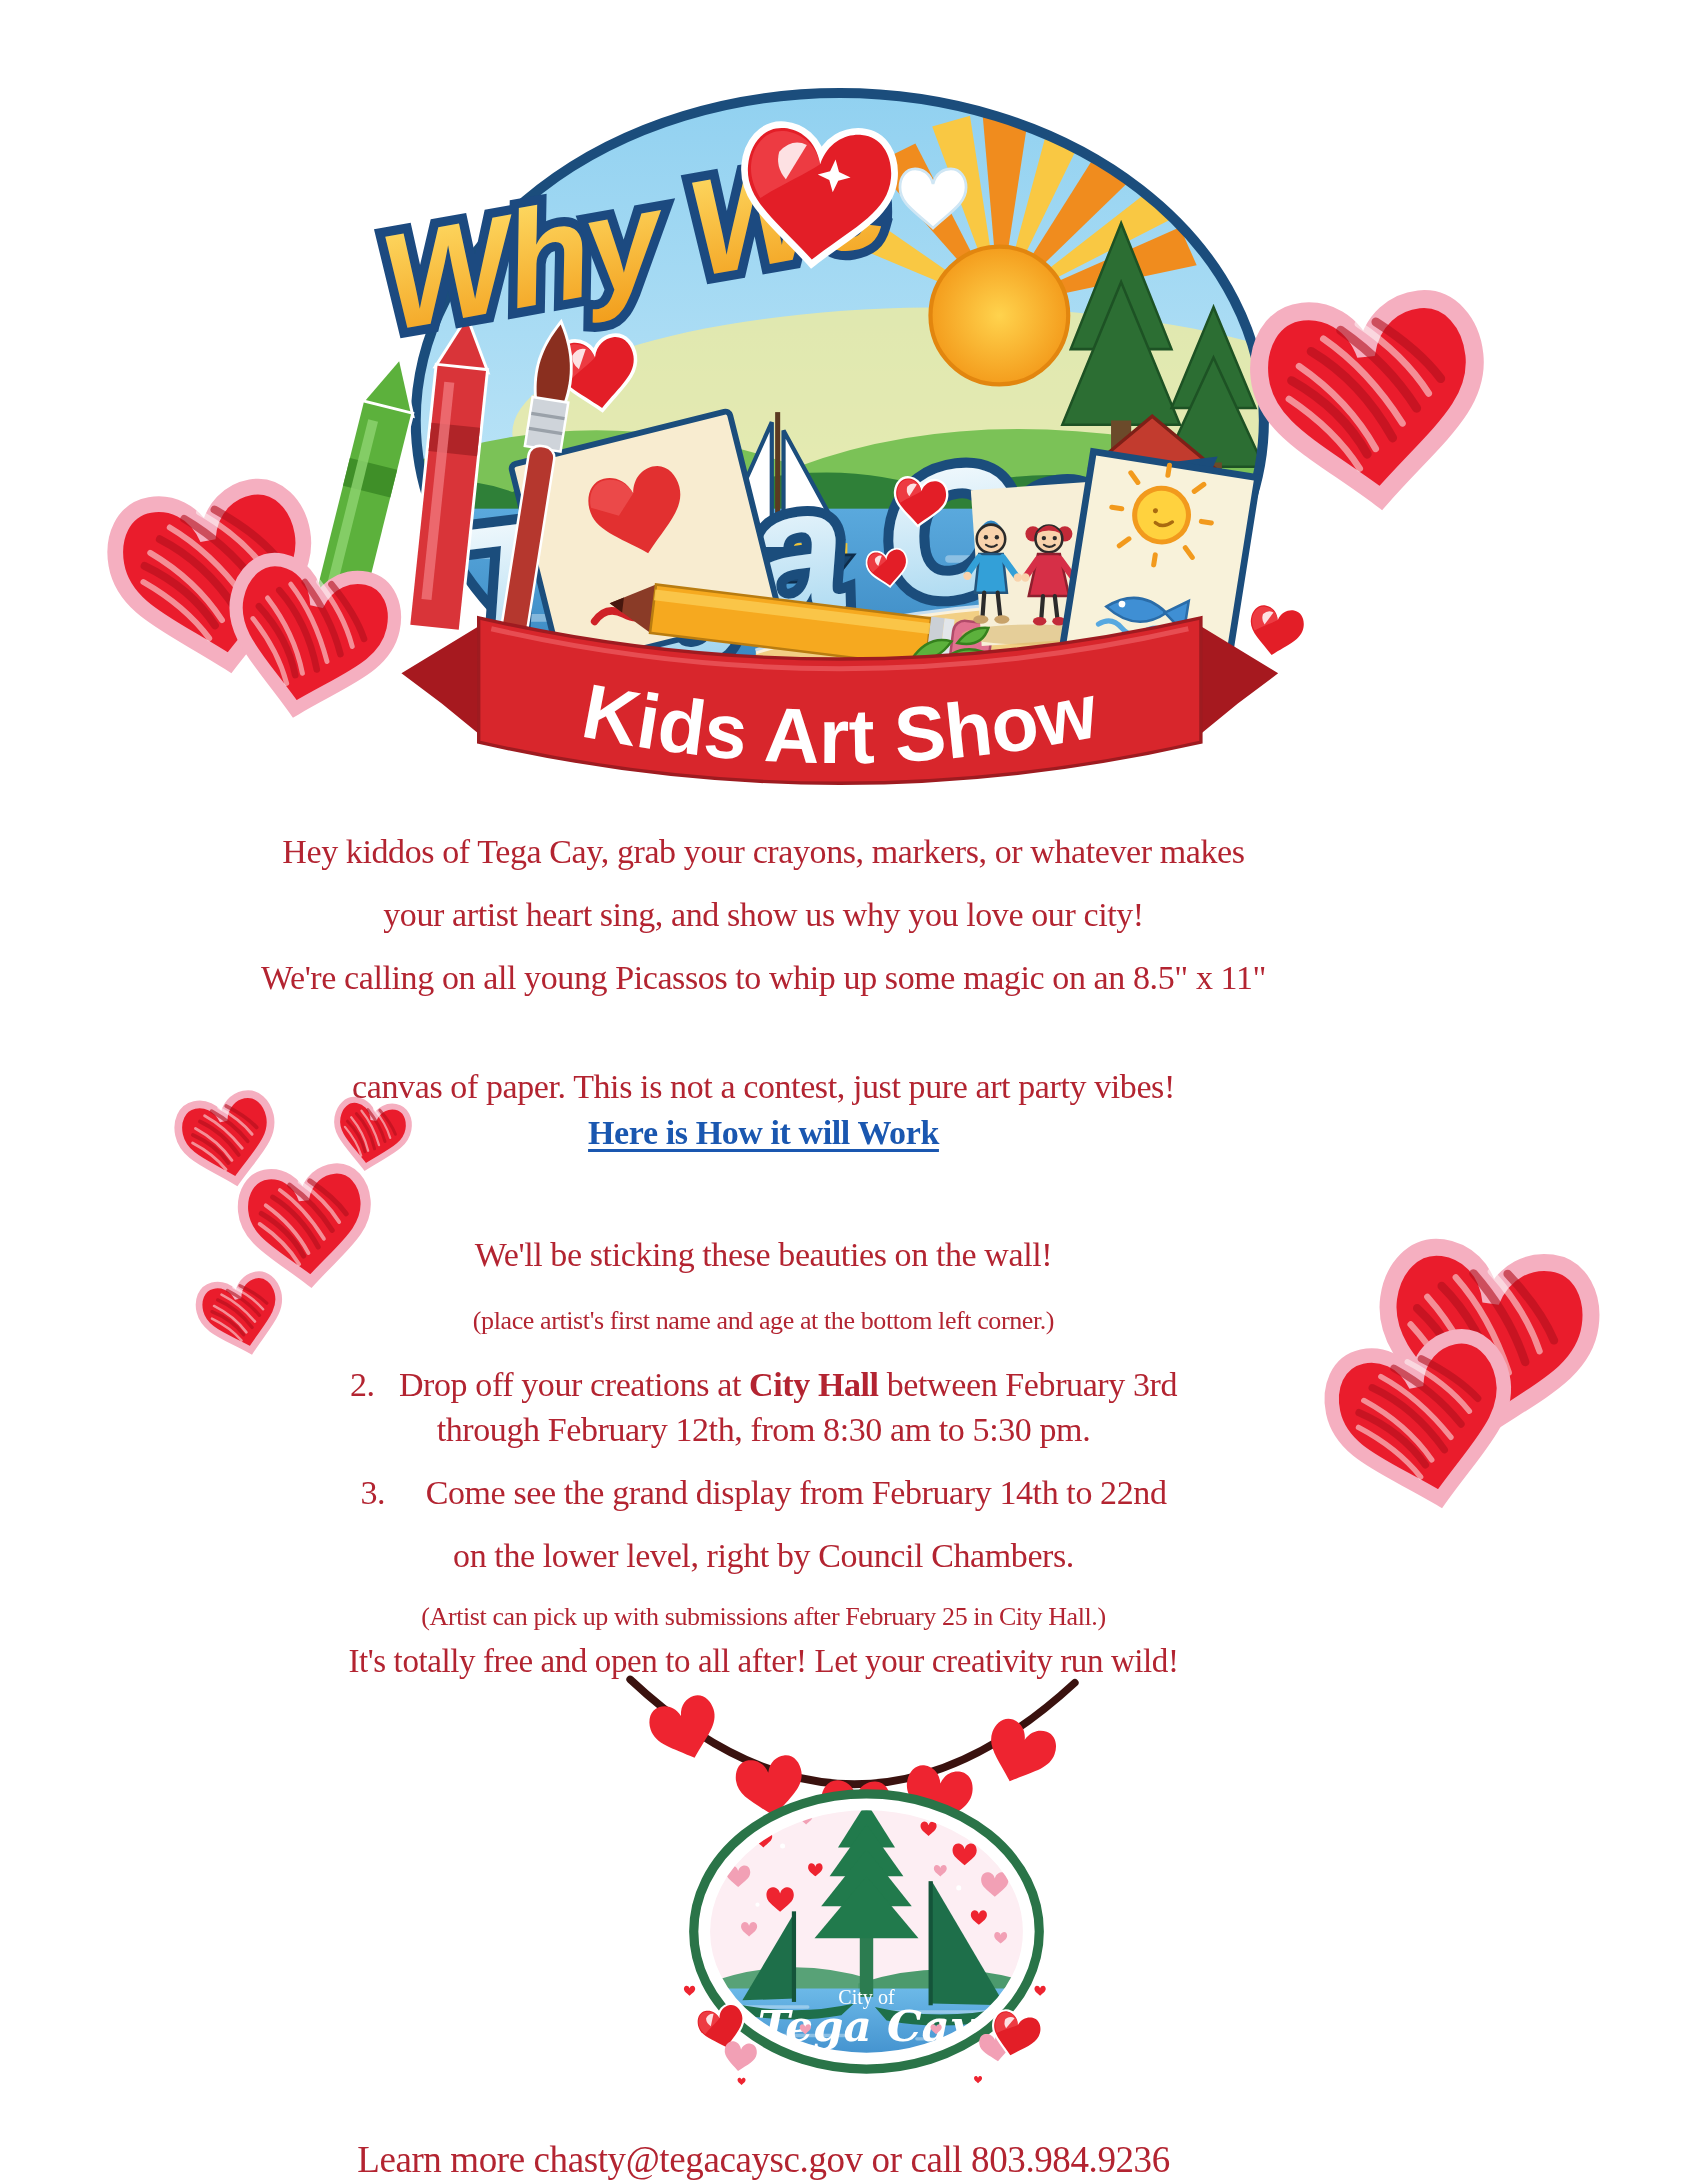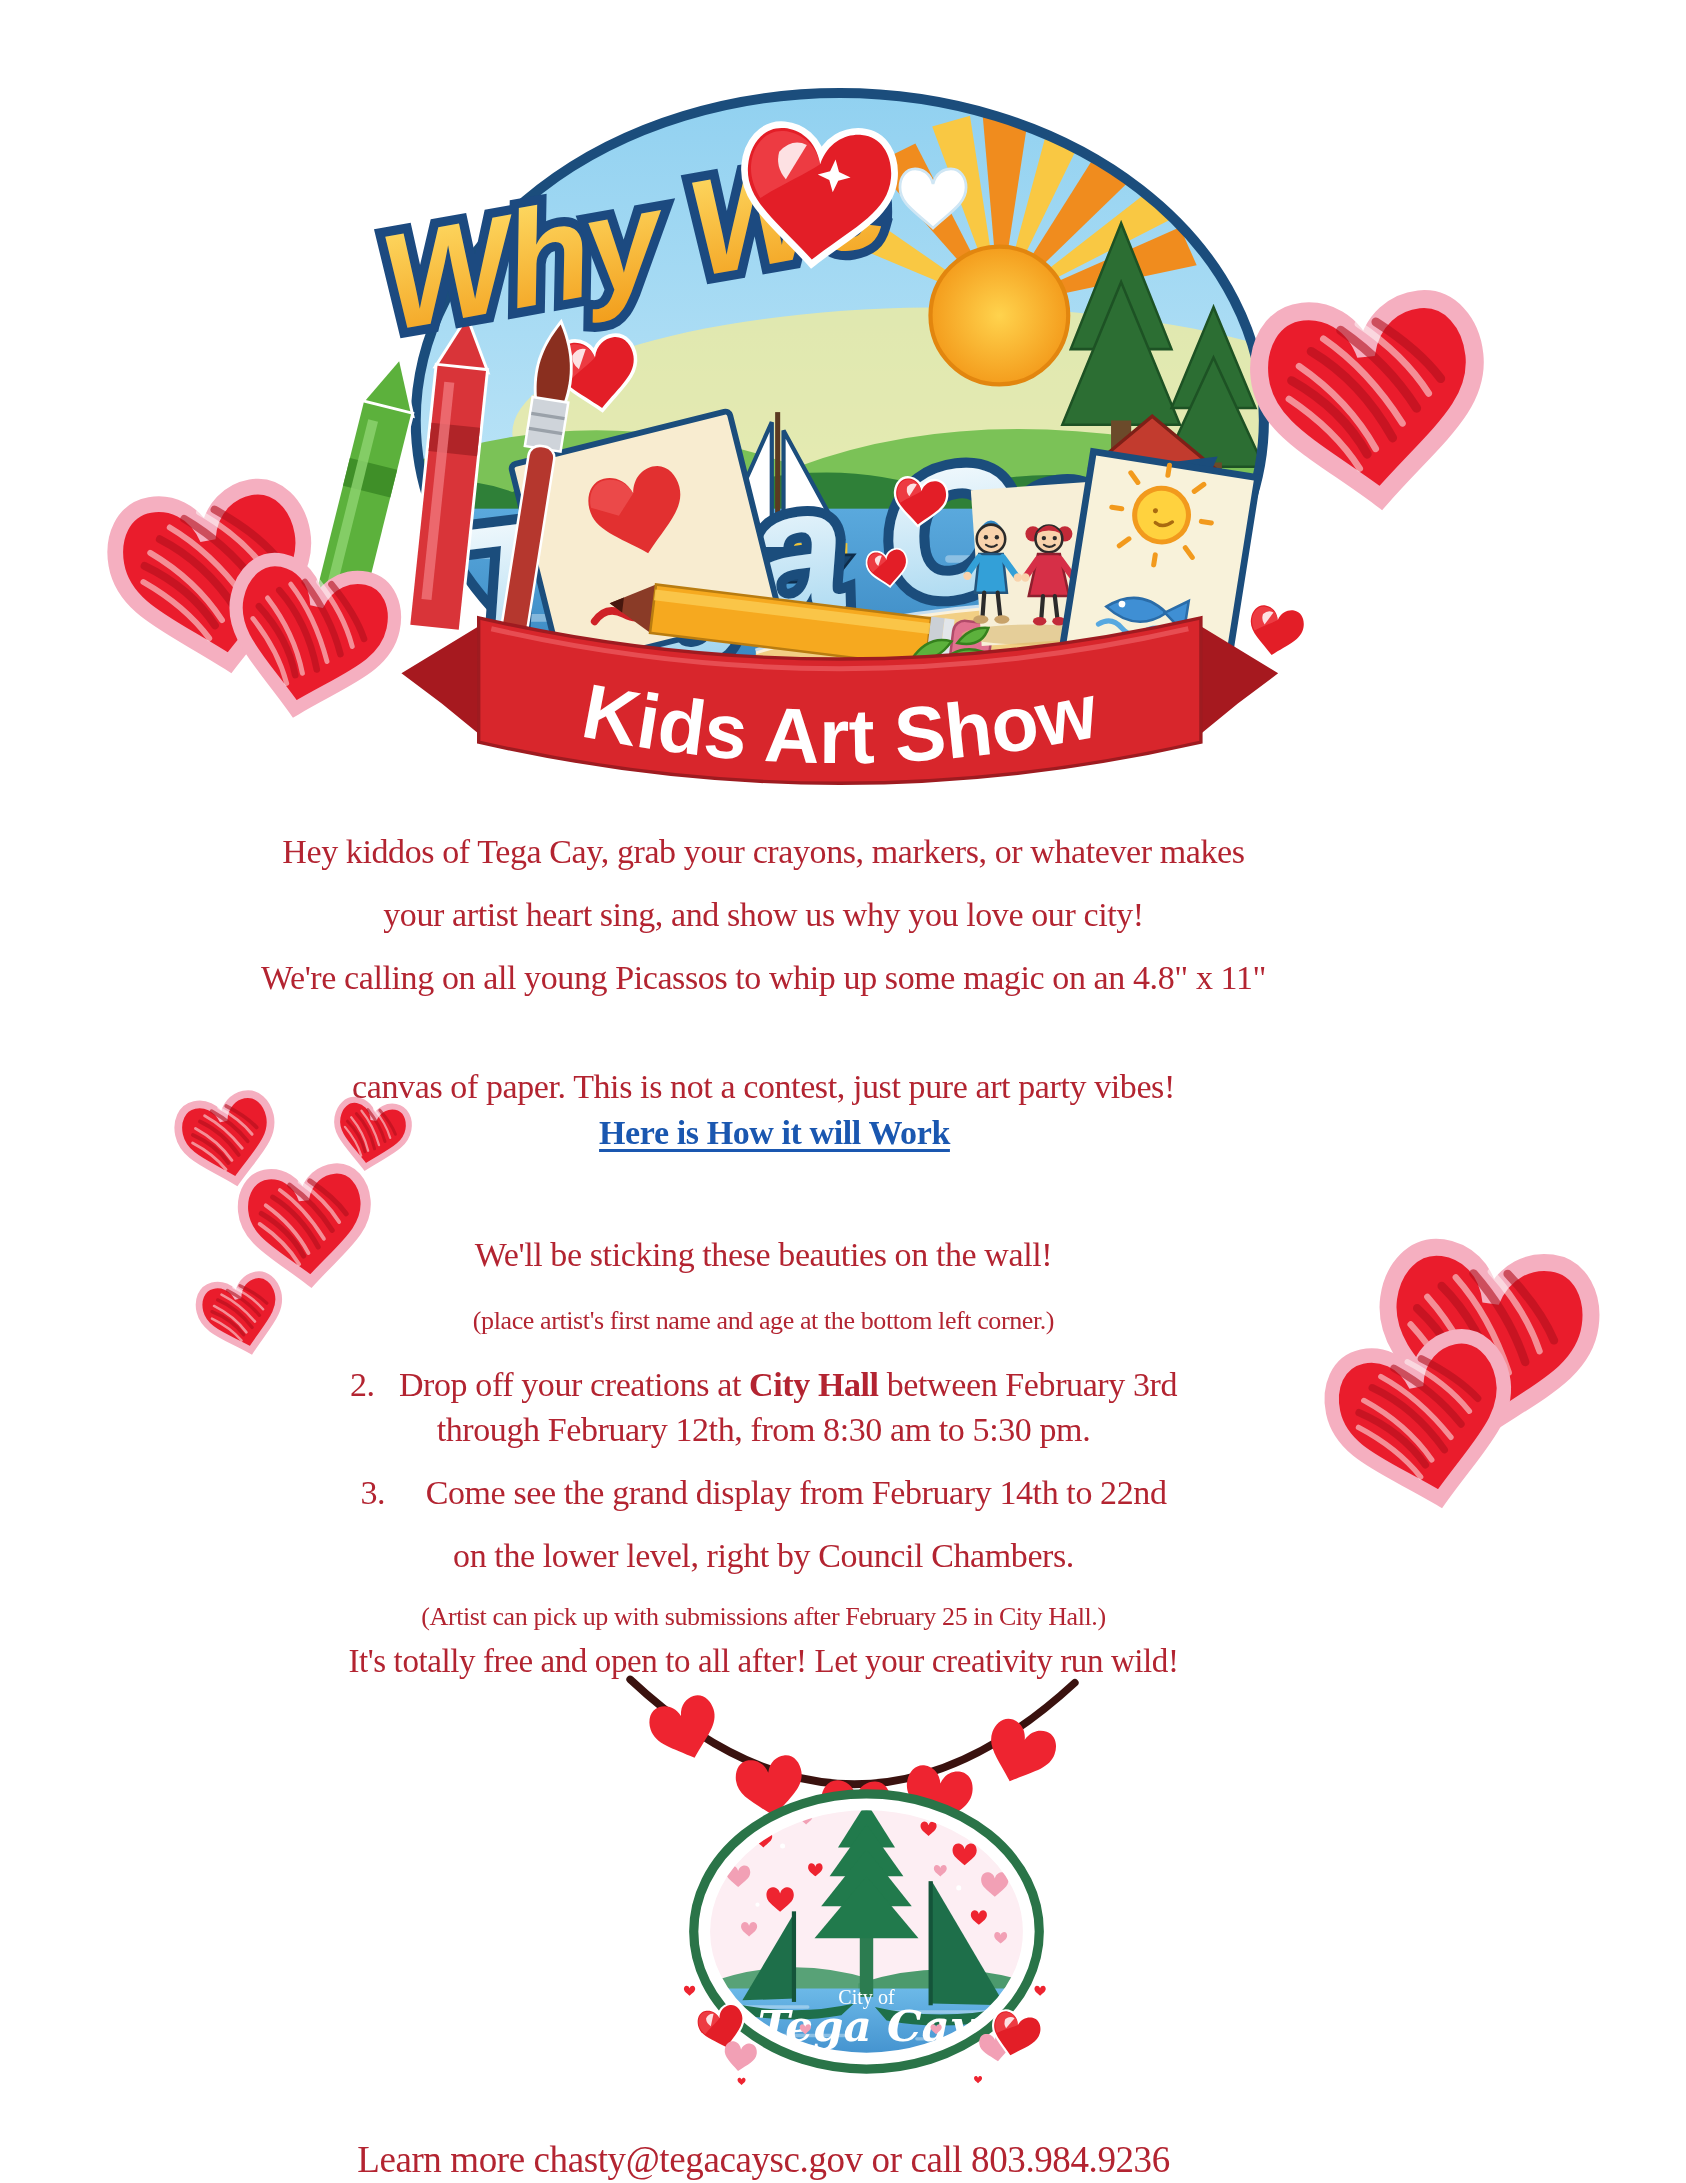--- a/index.html
+++ b/index.html
@@ -4,21 +4,21 @@
 <style>
   html,body{margin:0;padding:0;background:#ffffff;}
   .page{position:relative;width:1687px;height:2183px;background:#ffffff;overflow:hidden;
         font-family:"Liberation Serif",serif;}
   .abs{position:absolute;}
   .line{position:absolute;left:0;width:1527px;text-align:center;color:#b32431;
         font-size:34px;line-height:44px;white-space:pre-wrap;letter-spacing:-0.4px;}
   .line b{font-weight:bold;}
   .note{font-size:26px;}
   .heading{color:#1a57b0;font-weight:bold;text-decoration:underline;
-           text-decoration-thickness:2.5px;text-underline-offset:5px;margin-left:11px;}
+           text-decoration-thickness:2.5px;text-underline-offset:5px;}
   .contact{font-size:37px;margin-top:40px;}
   svg{display:block;overflow:visible;}
 </style>
 </head>
 <body>
 
 <div class="page">
 
   <svg width="0" height="0" style="position:absolute" aria-hidden="true">
     <defs>
@@ -325,21 +325,21 @@
     <svg class="abs" style="left:46px;top:6.7px;transform:rotate(8deg)" width="212" height="195" viewBox="0 0 100 92">
         <use href="#scribHeart"></use>
       </svg>
     <svg class="abs" style="left:0px;top:99px;transform:rotate(-12deg)" width="181" height="166" viewBox="0 0 100 92">
         <use href="#scribHeart"></use>
       </svg>
   </div>
 
   <div class="line" style="top:830px">Hey kiddos of Tega Cay, grab your crayons, markers, or whatever makes</div>
   <div class="line" style="top:893px">your artist heart sing, and show us why you love our city!</div>
-  <div class="line" style="top:956px">We're calling on all young Picassos to whip up some magic on an 4.8" x 11"</div>
+  <div class="line" style="top:956px">We're calling on all young Picassos to whip up some magic on an 8.5" x 11"</div>
   <div class="line" style="top:1065px">canvas of paper. This is not a contest, just pure art party vibes!</div>
 
   <div class="line heading" style="top:1111px">Here is How it will Work</div>
 
   <div class="line note" style="top:1299px">(place artist's first name and age at the bottom left corner.)</div>
   <div class="line" style="top:1233px">We'll be sticking these beauties on the wall!</div>
 
   <div class="line" style="top:1363px"><span>2.   Drop off your creations at </span><b>City Hall</b><span> between February 3rd</span></div>
   <div class="line" style="top:1408px">through February 12th, from 8:30 am to 5:30 pm.</div>
 

